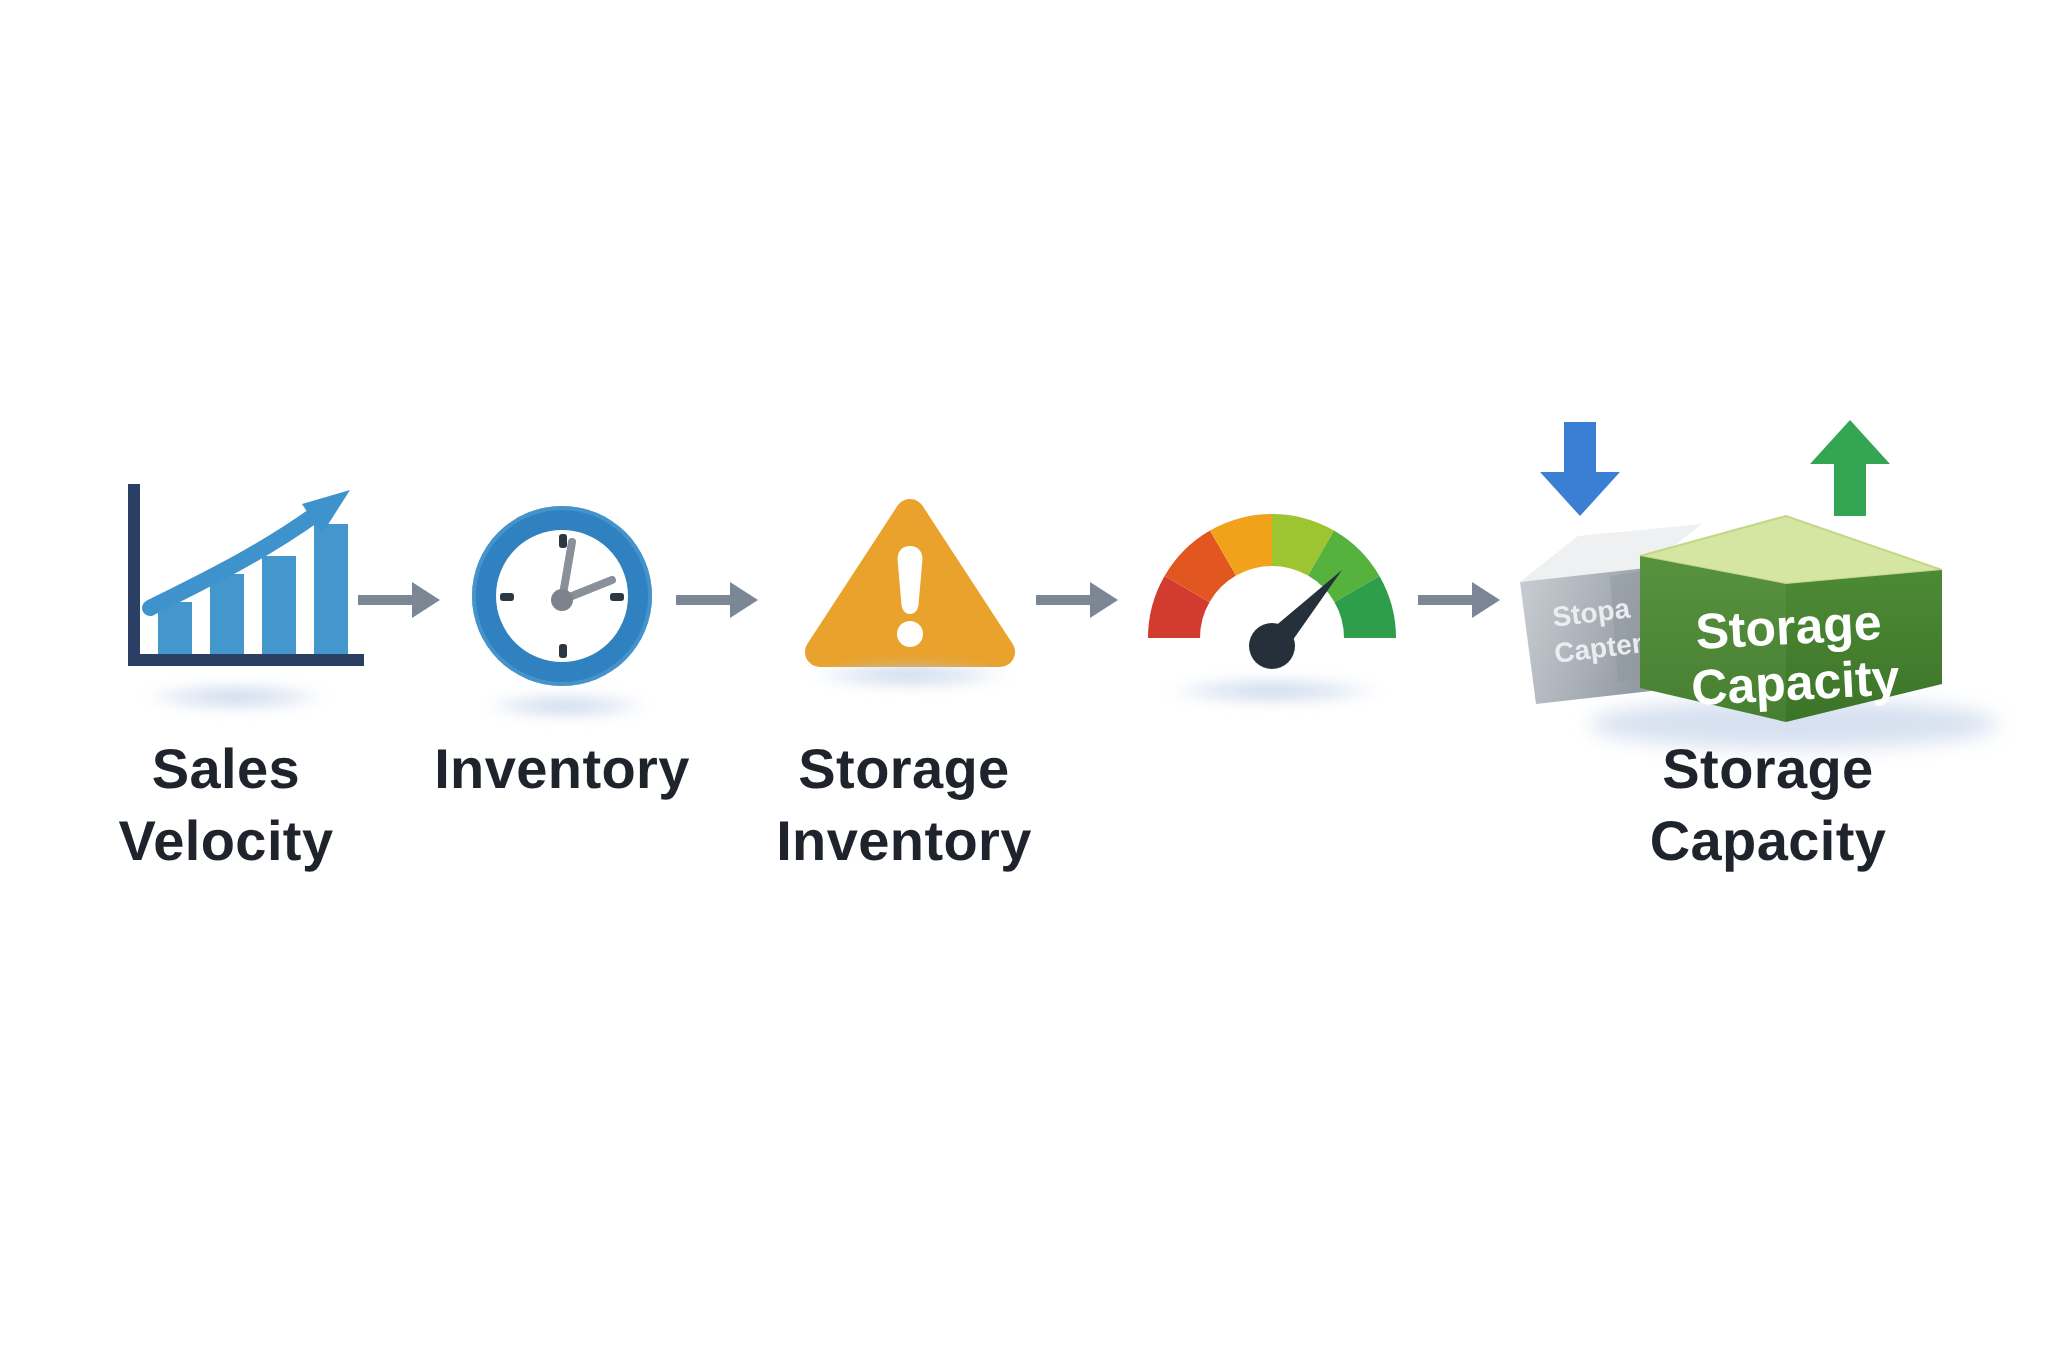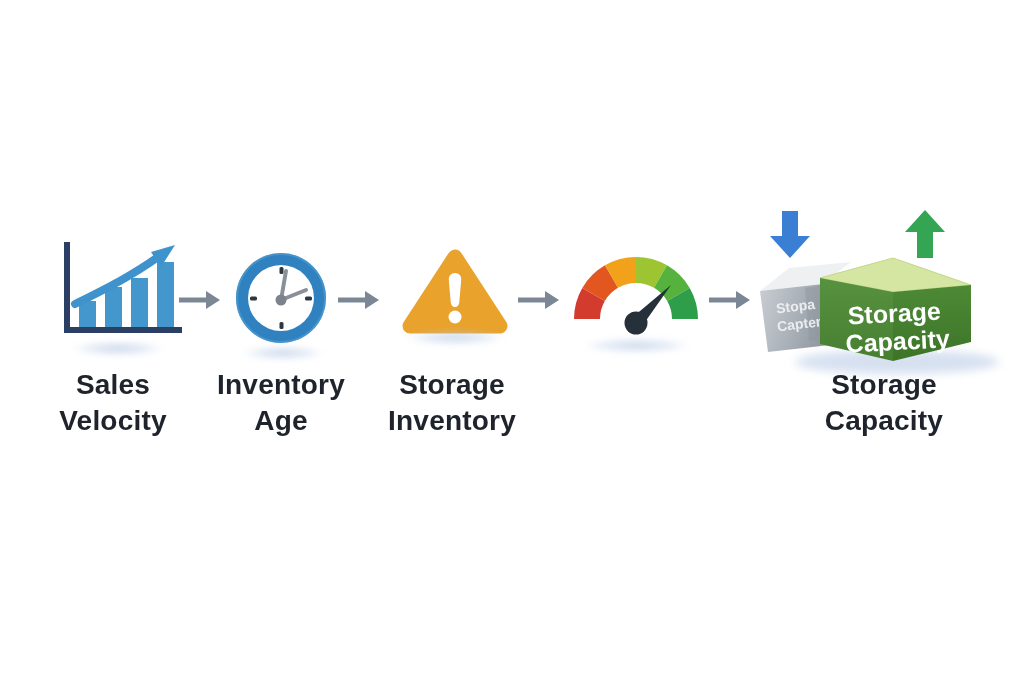--- a/index.html
+++ b/index.html
@@ -147,21 +147,20 @@
       </g>
     </g>
   </svg>
 
   <div class="stage-label" style="left:-7px;">
     <span>Sales</span>
     <span>Velocity</span>
   </div>
   <div class="stage-label" style="left:161px;">
     <span>Inventory</span>
-    <span>Age</span>
   </div>
   <div class="stage-label" style="left:332px;">
     <span>Storage</span>
     <span>Inventory</span>
   </div>
   <div class="stage-label" style="left:764px;">
     <span>Storage</span>
     <span>Capacity</span>
   </div>
 

